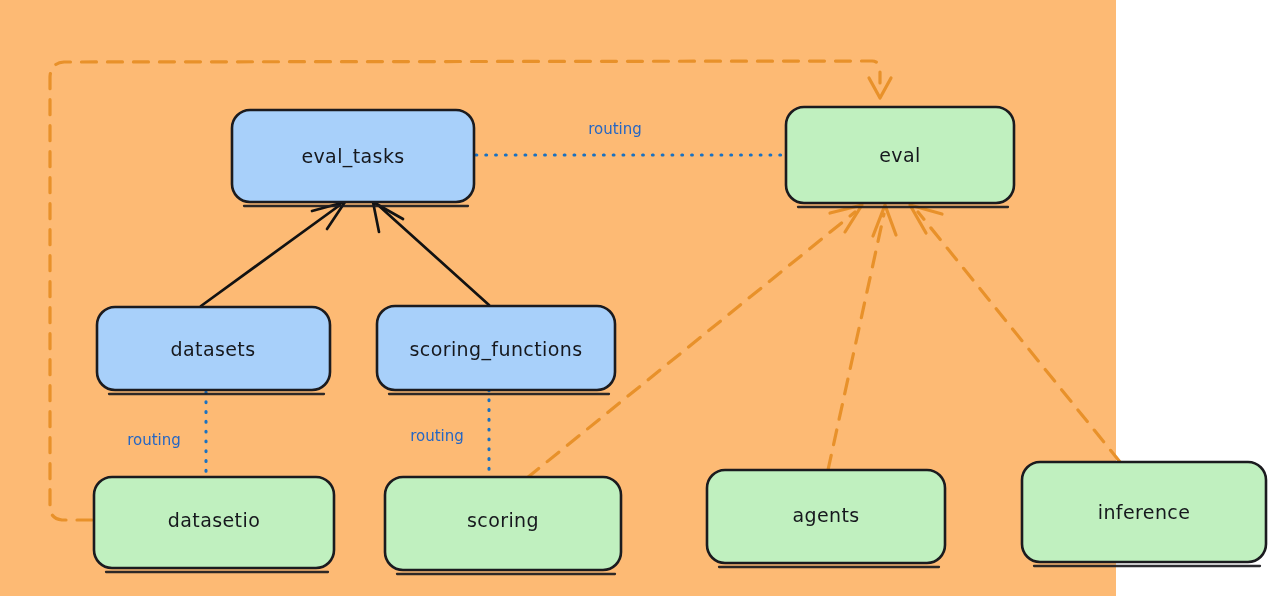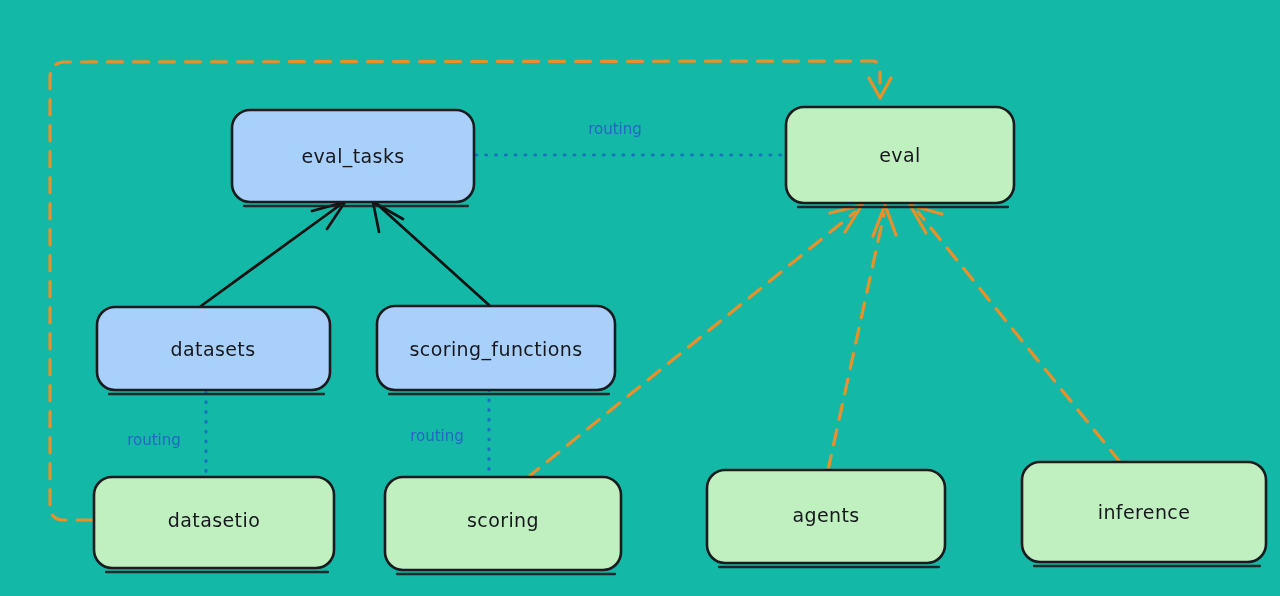--- a/index.html
+++ b/index.html
@@ -8,23 +8,23 @@
     background: #ffffff;
   }
   body {
     width: 1280px;
     height: 596px;
     overflow: hidden;
     font-family: "DejaVu Sans", sans-serif;
   }
   #diagram-root {
     position: relative;
-    width: 1280px;
+    width: 1116px;
     height: 596px;
-    background: #14b8a6;
+    background: #fdba74;
   }
   svg#diagram-svg {
     position: absolute;
     top: 0;
     left: 0;
     width: 1280px;
     height: 596px;
   }
   .node-shape {
     stroke: #1b1b1f;

